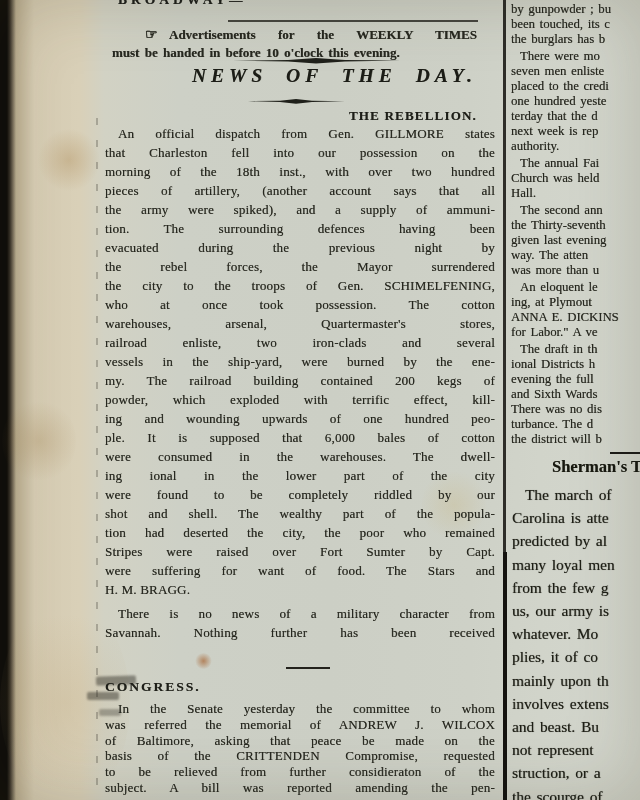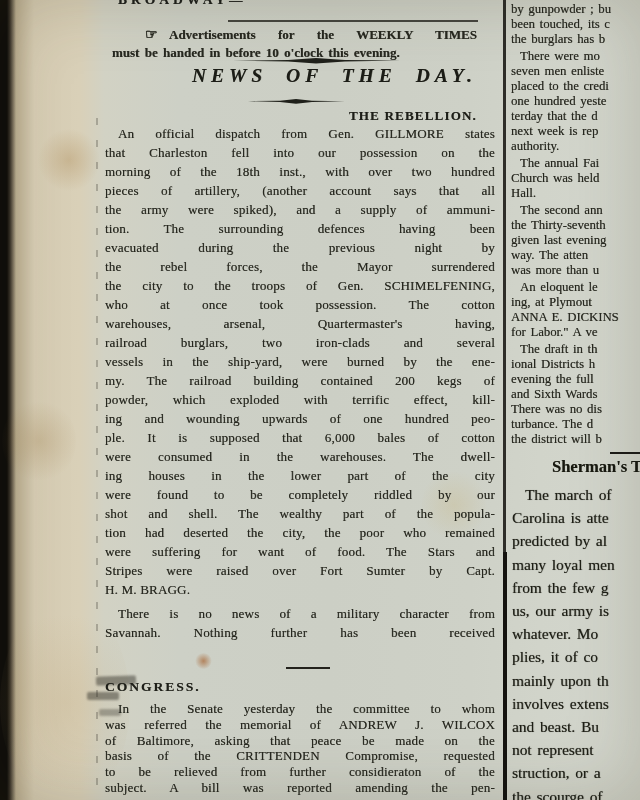--- a/index.html
+++ b/index.html
@@ -95,34 +95,34 @@
   <div class="line indent">An official dispatch from Gen. GILLMORE states</div>
       <div class="line">that Charleston fell into our possession on the</div>
       <div class="line">morning of the 18th inst., with over two hundred</div>
       <div class="line">pieces of artillery, (another account says that all</div>
       <div class="line">the army were spiked), and a supply of ammuni-</div>
       <div class="line">tion.  The surrounding defences having been</div>
       <div class="line">evacuated during the previous night by</div>
       <div class="line">the rebel forces, the Mayor surrendered</div>
       <div class="line">the city to the troops of Gen. SCHIMELFENING,</div>
       <div class="line">who at once took possession.  The cotton</div>
-      <div class="line">warehouses, arsenal, Quartermaster's having,</div>
-      <div class="line">railroad burglars, two iron-clads and several</div>
+      <div class="line">warehouses, arsenal, Quartermaster's stores,</div>
+      <div class="line">railroad enliste, two iron-clads and several</div>
       <div class="line">vessels in the ship-yard, were burned by the ene-</div>
       <div class="line">my.  The railroad building contained 200 kegs of</div>
       <div class="line">powder, which exploded with terrific effect, kill-</div>
       <div class="line">ing and wounding upwards of one hundred peo-</div>
       <div class="line">ple.  It is supposed that 6,000 bales of cotton</div>
       <div class="line">were consumed in the warehouses.  The dwell-</div>
-      <div class="line">ing houses in the lower part of the city</div>
+      <div class="line">ing ional in the lower part of the city</div>
       <div class="line">were found to be completely riddled by our</div>
       <div class="line">shot and shell.  The wealthy part of the popula-</div>
       <div class="line">tion had deserted the city, the poor who remained</div>
+      <div class="line">Stripes were raised over Fort Sumter by Capt.</div>
       <div class="line">were suffering for want of food.  The Stars and</div>
-      <div class="line">Stripes were raised over Fort Sumter by Capt.</div>
       <div class="line no-just">H. M. BRAGG.</div>
     </div>
 
   <div class="para para2 txt">
 
   <div class="line indent">There is no news of a military character from</div>
       <div class="line">Savannah.  Nothing further has been received</div>
     </div>
 
   <div class="rule3"></div>

